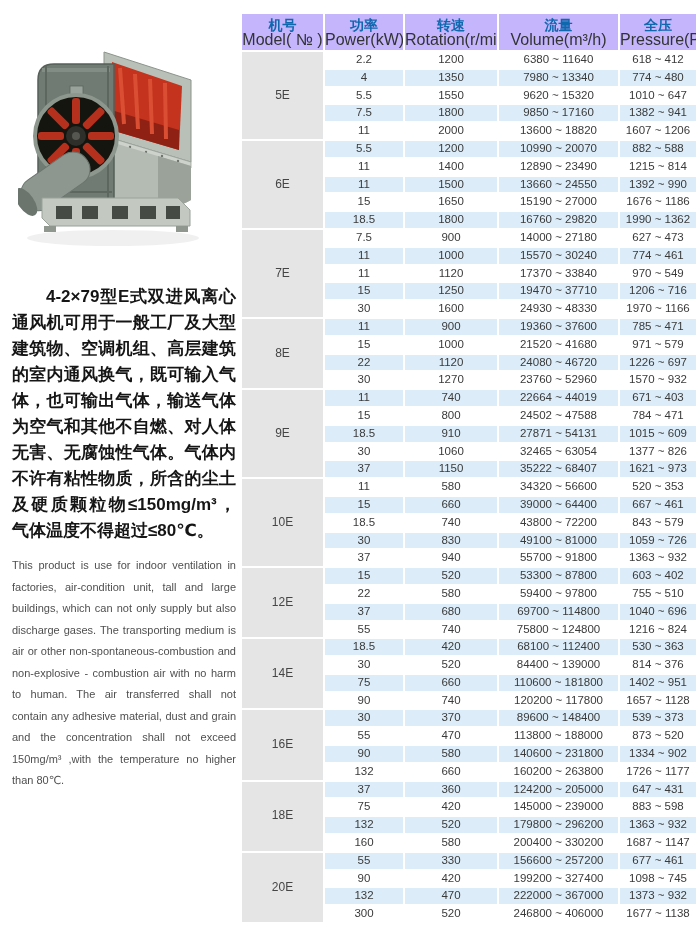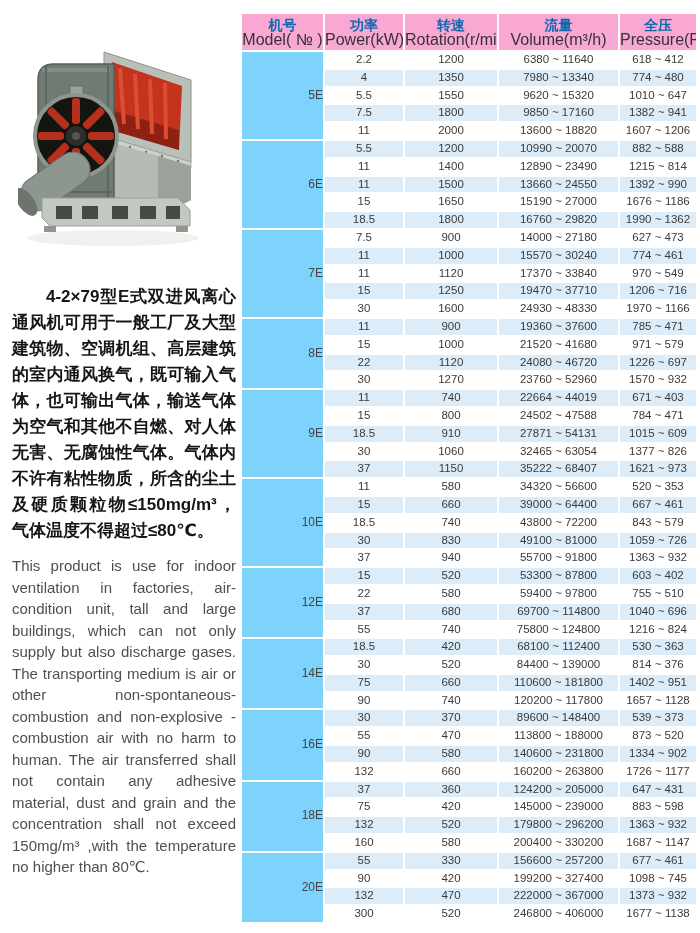--- a/index.html
+++ b/index.html
@@ -9,36 +9,36 @@
     overflow:hidden;
   }
   .left-col{position:absolute;left:12px;top:50px;width:224px;}
   .fan-image{width:200px;height:218px;margin-left:6px;}
   .desc-zh{
     margin:16px 0 0 0;font-size:17px;font-weight:bold;color:#151515;
     line-height:26px;text-align:justify;text-indent:2em;
     font-family:"Liberation Sans","DejaVu Sans",sans-serif;
   }
   .desc-en{
-    margin:11px 0 0 0;font-size:15px;color:#4f4f4f;line-height:21.5px;
+    margin:11px 0 0 0;font-size:11px;color:#4f4f4f;line-height:21.5px;
     text-align:justify;
   }
   table.spec-table{
     position:absolute;top:12px;left:240px;width:456px;
     border-collapse:collapse;table-layout:fixed;
   }
   .spec-table th,.spec-table td{
     border:2px solid #ffffff;text-align:center;vertical-align:middle;
     padding:0;overflow:hidden;white-space:nowrap;
   }
-  .spec-table th{background:#f9a8d4;padding:3px 0 4px 0;}
+  .spec-table th{background:#c4b5fd;padding:3px 0 4px 0;}
   .h-zh{display:block;color:#0f67ae;font-weight:bold;font-size:14px;line-height:17px;}
   .h-en{display:block;color:#333333;font-weight:normal;font-size:16px;line-height:12px;}
   .spec-table td{font-size:11.5px;color:#3a3a3a;height:15.8px;line-height:15.8px;}
-  .spec-table td.model{background:#7dd3fc;color:#454545;font-size:12px;text-align:right;}
+  .spec-table td.model{background:#e5e5e5;color:#454545;font-size:12px;}
   .spec-table tr.even td.val{background:#ffffff;}
   .spec-table tr.odd  td.val{background:#dcedf9;}
   .c1{width:83px;} .c2{width:80px;} .c3{width:94px;} .c4{width:121px;} .c5{width:78px;}
 </style>
 </head>
 <body>
 
 <div class="page">
 
   <div class="left-col">

